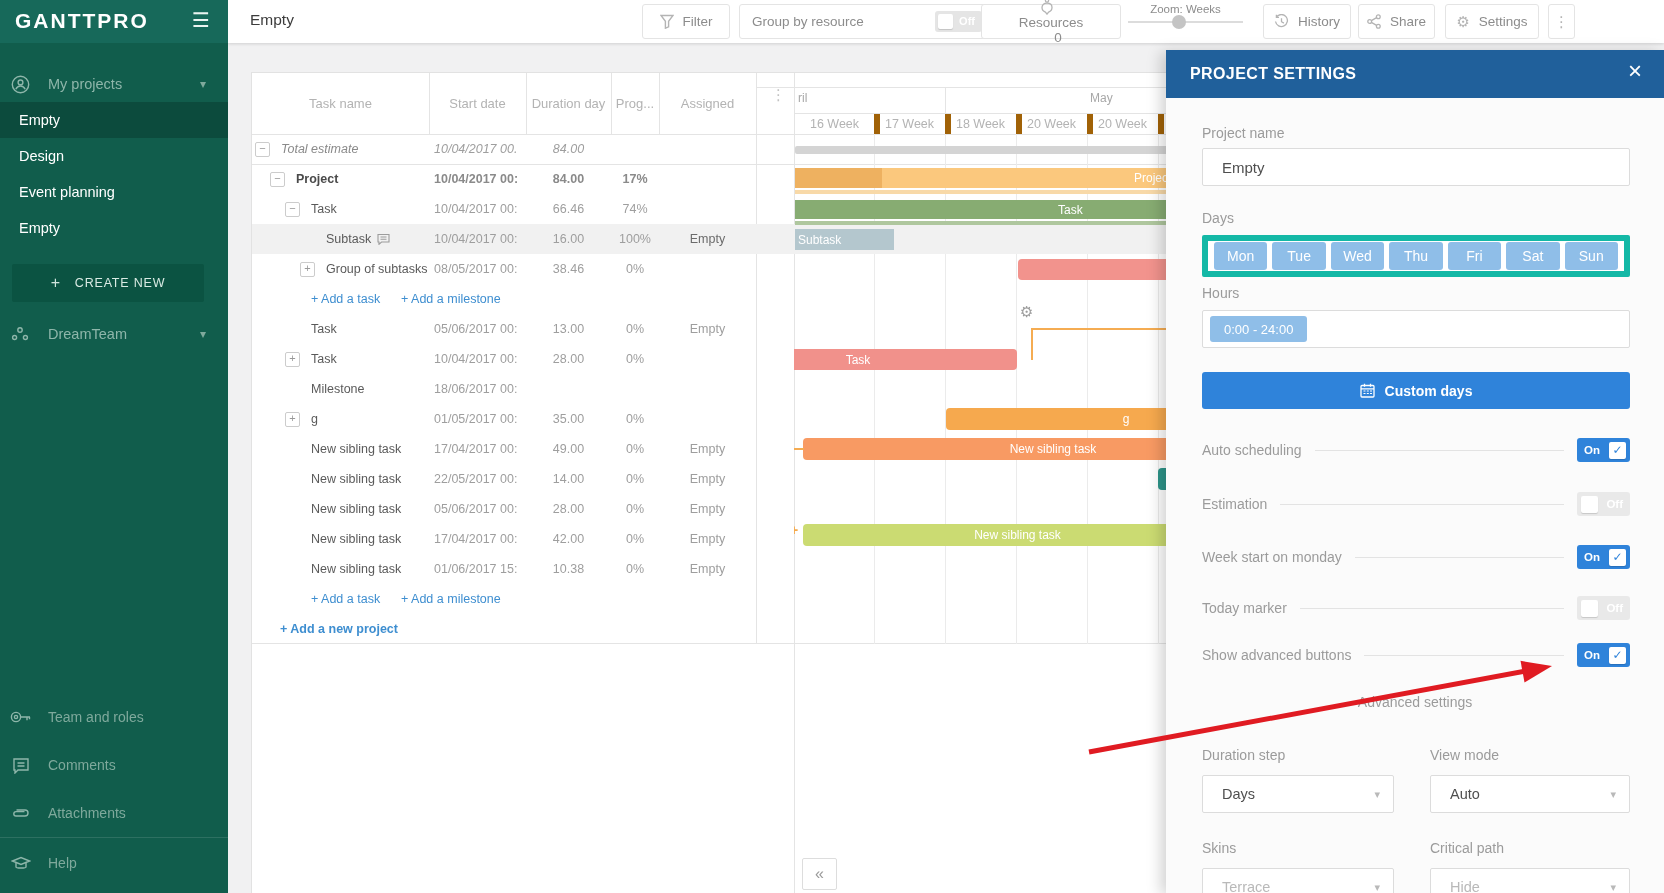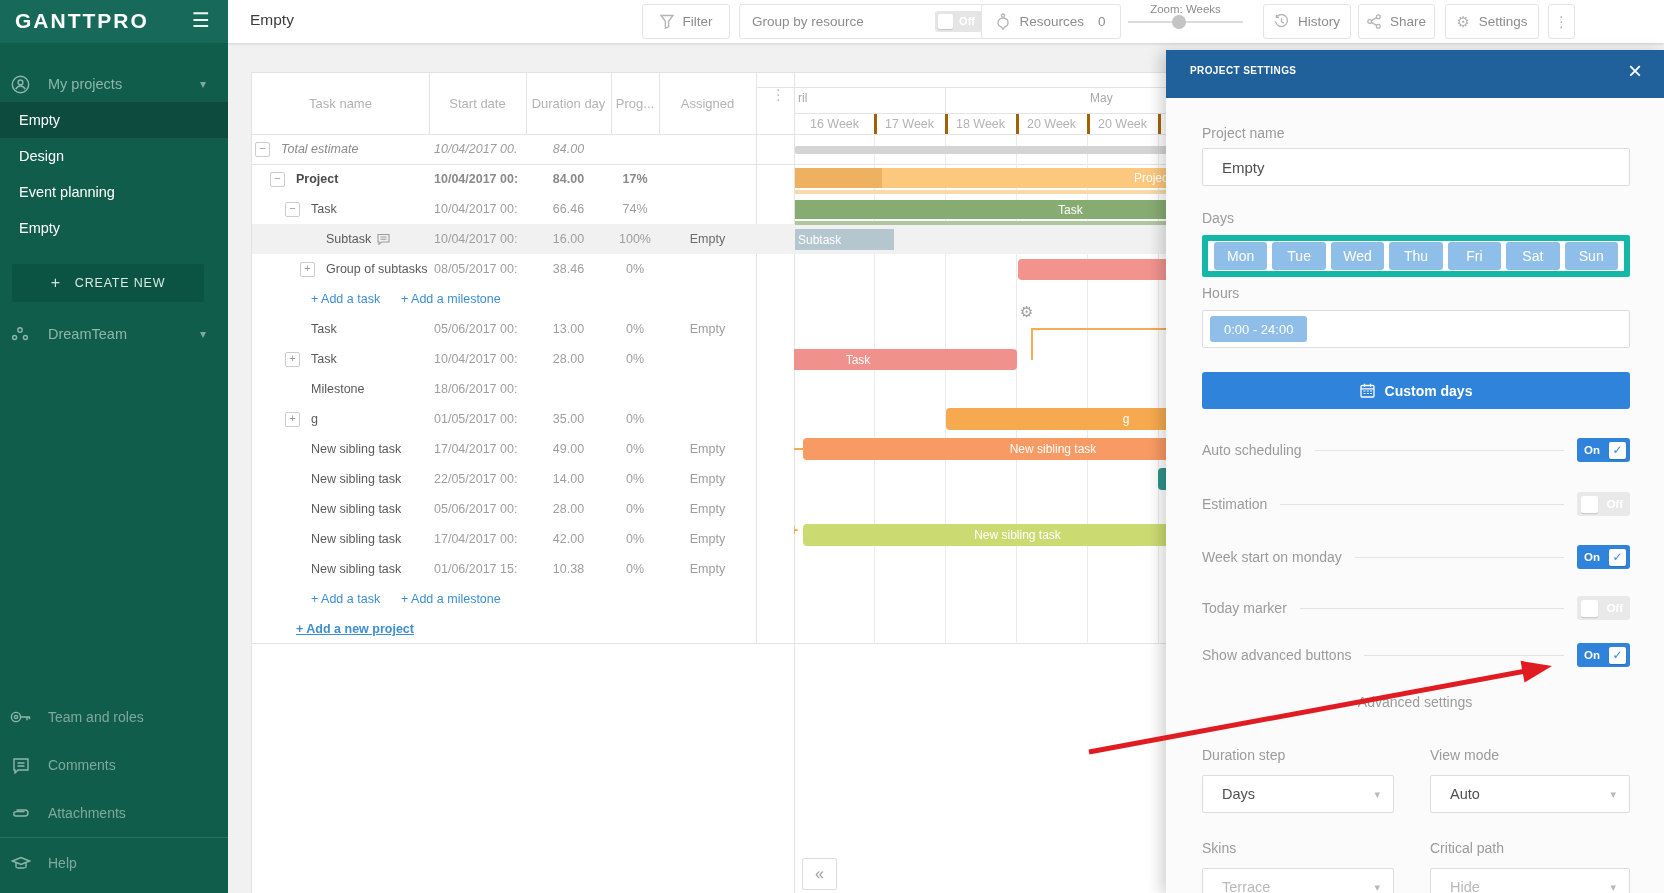--- a/index.html
+++ b/index.html
@@ -50,21 +50,21 @@
 
   
   .grid{position:absolute;left:251px;top:72px;width:1413px;height:821px;background:#fff;
         border:1px solid #E2E2E2;border-right:none;z-index:5;}
   .hline{position:absolute;border-top:1px solid #E4E4E4;}
   .vline{position:absolute;border-left:1px solid #E4E4E4;}
   .col-head{position:absolute;top:0;height:61px;display:flex;align-items:center;justify-content:center;
             color:#B3B3B3;font-size:13px;}
   .kebab-head{position:absolute;left:519px;top:13px;color:#C2C2C2;font-size:15px;letter-spacing:0;cursor:pointer;}
   .month-lbl{position:absolute;top:18px;color:#A8A8A8;font-size:12px;}
-  .week-cell{position:absolute;top:40px;height:21px;border-right:3px solid #a16207;color:#B3B3B3;
+  .week-cell{position:absolute;top:40px;height:21px;border-right:6px solid #a16207;color:#B3B3B3;
              font-size:12.5px;display:flex;align-items:center;justify-content:center;}
   .trow{position:absolute;left:0;width:542px;height:30px;font-size:12.5px;color:#5A5A5A;}
   .trow.hl{background:#F1F1F1;width:542px;}
   .expander{position:absolute;top:8px;width:13px;height:13px;border:1px solid #CCC;border-radius:2px;
             color:#999;font-size:11px;line-height:11px;text-align:center;background:#fff;cursor:pointer;}
   .cname{position:absolute;top:8px;white-space:nowrap;cursor:pointer;}
   .cstart{position:absolute;left:182px;width:90px;top:8px;color:#9E9E9E;white-space:nowrap;overflow:hidden;}
   .cdur{position:absolute;left:274px;width:85px;top:8px;text-align:center;color:#9E9E9E;}
   .cprog{position:absolute;left:359px;width:48px;top:8px;text-align:center;color:#9E9E9E;}
   .cass{position:absolute;left:407px;width:97px;top:8px;text-align:center;color:#9E9E9E;}
@@ -81,21 +81,21 @@
         font-size:12px;cursor:pointer;}
   .gbar .blab{color:#fff;}
   .gprog{position:absolute;left:0;top:0;height:100%;}
   .gconn{position:absolute;}
   .gplus{position:absolute;color:#F5A94A;font-weight:bold;font-size:14px;}
 
   
   .panel{position:absolute;left:1166px;top:50px;width:498px;height:843px;background:#FBFBFB;
          box-shadow:-5px 2px 14px rgba(0,0,0,.18);z-index:50;overflow:hidden;}
   .panel-head{position:absolute;left:0;top:0;width:498px;height:48px;background:#20609B;}
-  .panel-title{position:absolute;left:24px;top:15px;color:#fff;font-weight:bold;font-size:10px;letter-spacing:.4px;}
+  .panel-title{position:absolute;left:24px;top:15px;color:#fff;font-weight:bold;font-size:16px;letter-spacing:.4px;}
   .panel-close{position:absolute;right:22px;top:7px;color:#fff;font-size:24px;cursor:pointer;}
   .p-label{position:absolute;left:36px;color:#9B9B9B;font-size:14px;}
   .p-input{position:absolute;left:36px;width:428px;height:38px;border:1px solid #DCDCDC;border-radius:2px;
            background:#fff;font-size:15px;color:#4F4F4F;padding-left:19px;box-sizing:border-box;
            font-family:"Liberation Sans",sans-serif;}
   .days-box{position:absolute;left:36px;top:185px;width:428px;height:42px;border:6px solid #14b8a6;
             border-radius:2px;background:#fff;display:flex;align-items:center;padding:0 6px;gap:5px;box-sizing:border-box;}
   .day-chip{flex:1;height:28px;background:#8FBEE8;border-radius:3px;color:#fff;font-size:14px;
             display:flex;align-items:center;justify-content:center;cursor:pointer;}
   .hours-box{position:absolute;left:36px;top:260px;width:428px;height:38px;border:1px solid #DCDCDC;
@@ -224,21 +224,21 @@
     </div>
 
     <div class="tb-btn" style="left:511px;width:230px;justify-content:flex-start;padding:0 12px;">
       <span style="flex:1;text-align:left;">Group by resource</span>
       <span class="pill">
         <span class="knob"></span>
         <span class="ptxt">Off</span>
       </span>
     </div>
 
-    <div class="tb-btn" style="left:753px;width:138px;">
+    <div class="tb-btn" style="left:753px;width:138px;flex-direction:column;">
       <span class="bico">
         <svg width="14" height="17" viewBox="0 0 14 17" fill="none" stroke="#B4B4B4" stroke-width="1.3">
             <circle cx="7" cy="2.6" r="1.6"></circle>
             <path d="M2 9.5 c0-2.8 2.2-4.4 5-4.4 s5 1.6 5 4.4 c0 2.4-1.8 4-3.4 4.6 l-1.6 2 l-1.6-2 C3.8 13.5 2 11.9 2 9.5 Z"></path>
           </svg>
       </span>
       <span>Resources</span>
       <span style="margin-left:14px;">0</span>
     </div>
 
@@ -427,21 +427,21 @@
           <div class="cstart">01/06/2017 15:</div>
           <div class="cdur">10.38</div>
           <div class="cprog">0%</div>
           <div class="cass">Empty</div>
         </div>
         <div class="trow" style="top: 511px;">
           <div class="link" style="position: absolute; left: 59px; top: 8px;">+ Add a task</div>
           <div class="link" style="position: absolute; left: 149px; top: 8px;">+ Add a milestone</div>
         </div>
         <div class="trow" style="top: 541px;">
-          <div class="link" style="position: absolute; left: 44px; top: 8px; font-weight: bold; text-decoration: underline;">+ Add a new project</div>
+          <div class="link" style="position: absolute; left: 28px; top: 8px; font-weight: bold;">+ Add a new project</div>
         </div>
       </div>
     <span class="row-gear">⚙</span>
 
     <div class="gantt">
       <div id="gantt-grid">
           <div class="gline" style="left: 80px;"></div>
           <div class="gline" style="left: 151px;"></div>
           <div class="gline" style="left: 222px;"></div>
           <div class="gline" style="left: 293px;"></div>

